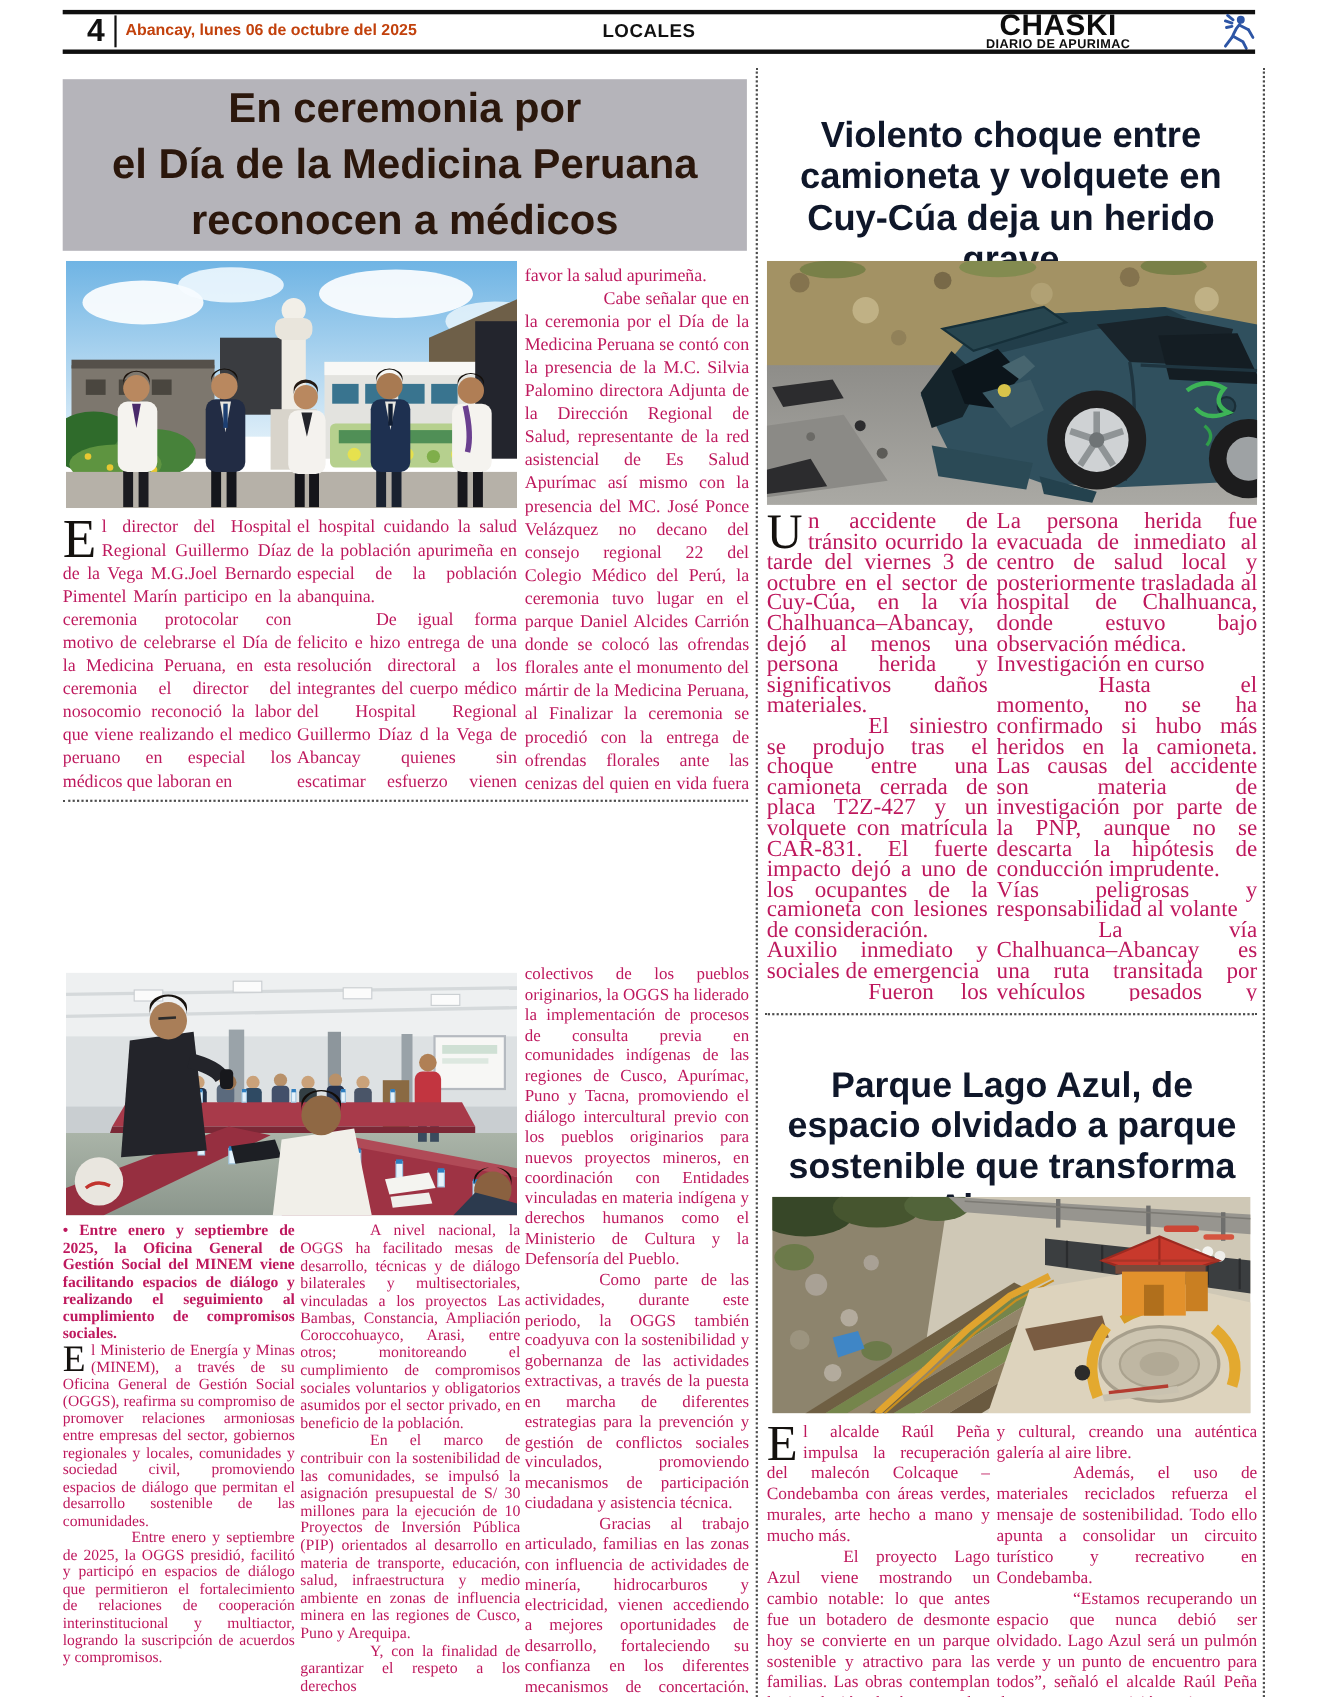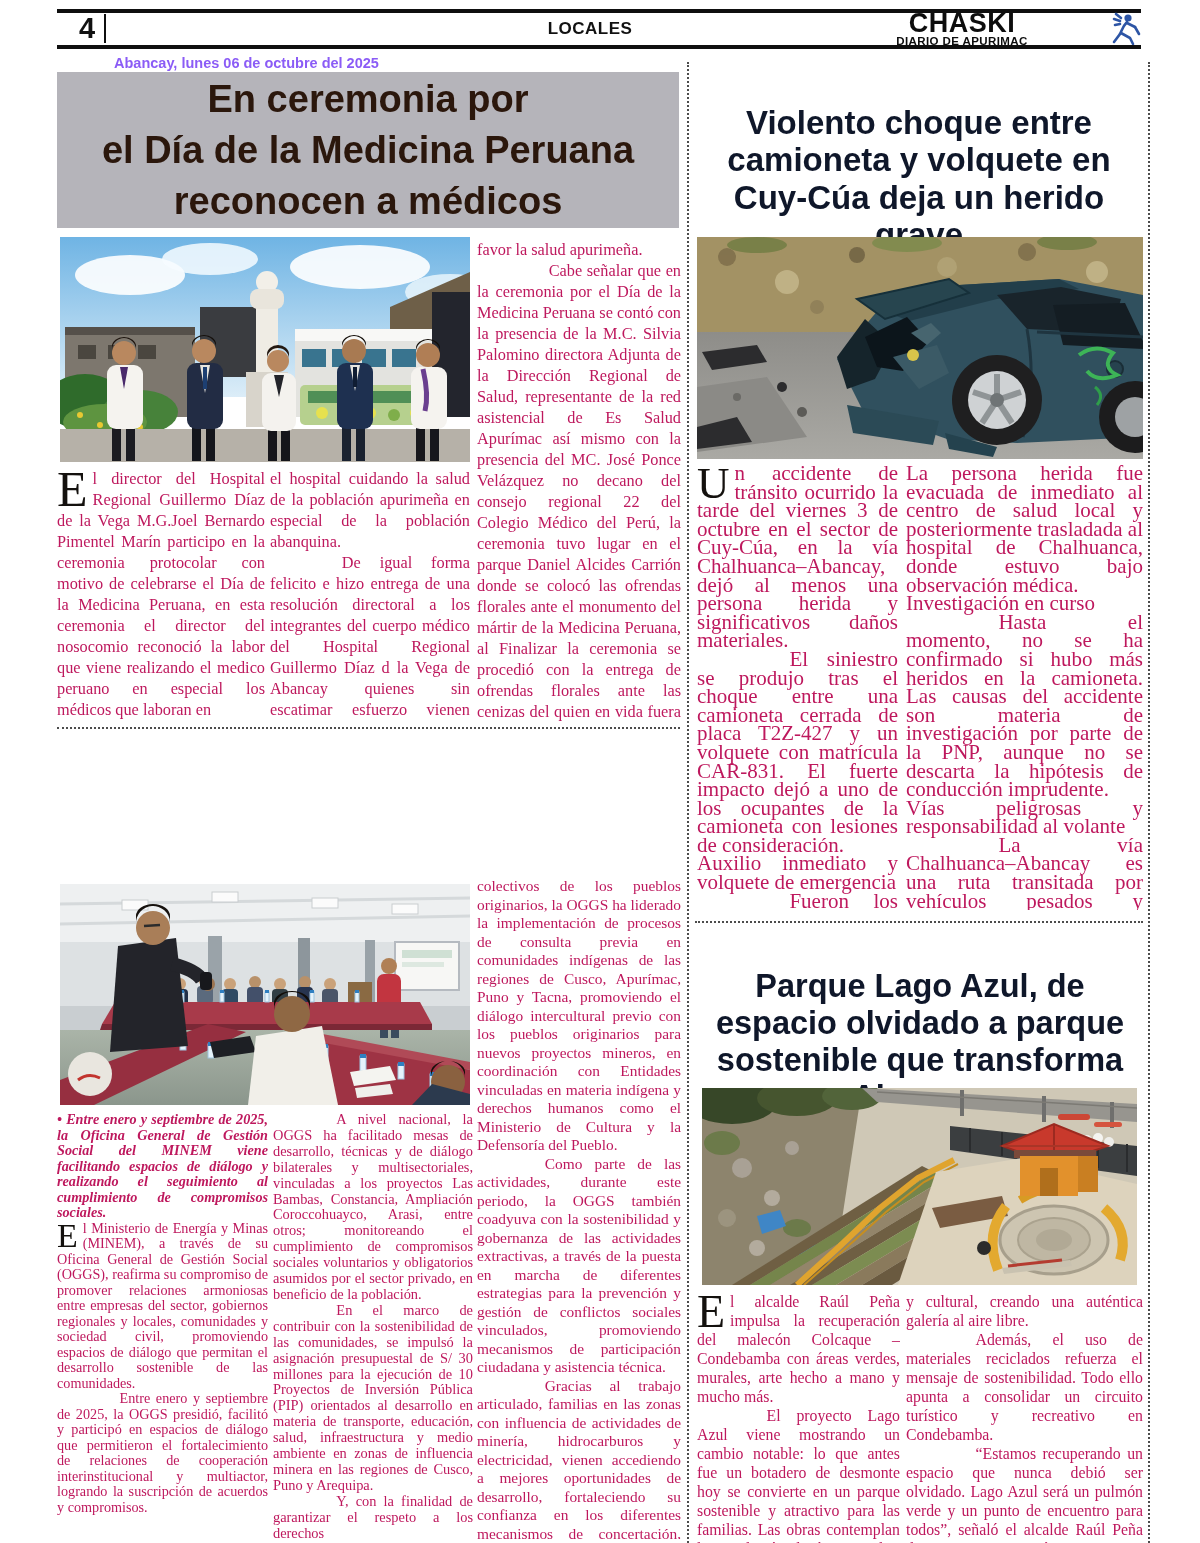--- a/index.html
+++ b/index.html
@@ -3,21 +3,21 @@
 <meta charset="utf-8">
 <style>
   html,body{margin:0;padding:0;background:#e8e8e8;}
   .page{position:relative;width:1200px;height:1543px;background:#ffffff;margin:0 auto;overflow:hidden;
         font-family:"Liberation Serif",serif;color:#151310;}
   .abs{position:absolute;}
 
   
   .rule{position:absolute;background:#0f0f0f;}
   .pagenum{position:absolute;font-family:"Liberation Sans",sans-serif;font-weight:700;font-size:29px;color:#111;}
-  .date{position:absolute;font-family:"Liberation Sans",sans-serif;font-weight:700;font-size:14.5px;color:#8b5cf6;margin-top:35px;}
+  .date{position:absolute;font-family:"Liberation Sans",sans-serif;font-weight:700;font-size:14.5px;color:#c2410c;}
   .section{position:absolute;font-family:"Liberation Sans",sans-serif;font-weight:700;font-size:17px;
            letter-spacing:.5px;color:#111;text-align:center;}
   .brand{position:absolute;text-align:center;font-family:Liberation Sans, sans-serif;color:#0d0d0d;}
   .brand .b1{font-size:27px;font-weight:700;letter-spacing:.5px;line-height:24px;}
   .brand .b2{font-size:11.5px;font-weight:700;letter-spacing:.4px;line-height:12px;}
 
   
   .hl{position:absolute;font-family:"Liberation Sans",sans-serif;font-weight:700;text-align:center;
       white-space:pre-line;color:#0f172a;}
   #hl1{left:57px;top:72px;width:622px;height:156px;background:#b5b4ba;color:#2b170c;
@@ -29,21 +29,21 @@
   
   .col{position:absolute;text-align:justify;color:#be185d;overflow:hidden;}
   .col p{margin:0;}
   .col p.ind{text-indent:4.4em;}
   .a1col{font-size:16.3px;line-height:21px;}
   .a2col{font-size:21px;line-height:18.6px;}
   .a3c1{font-size:14.2px;line-height:15.5px;}
   .a3c2{font-size:14.4px;line-height:15.9px;}
   .a3c3{font-size:15.4px;line-height:18.5px;}
   .a4col{font-size:15.8px;line-height:19px;}
-  .lead{font-weight:700;font-style:italic;margin:0 0 2px 0;}
+  .lead{font-weight:700;margin:0 0 2px 0;}
 
   .dropcap > p:first-child::first-letter{float:left;padding:1px 5px 0 0;font-weight:400;color:#14110e;}
   .dc-a1 > p:first-child::first-letter{font-size:50px;line-height:40px;}
   .dc-a2 > p:first-child::first-letter{font-size:45px;line-height:36px;}
   .dc-a3 > p:first-child::first-letter{font-size:34px;line-height:27px;}
   .dc-a4 > p:first-child::first-letter{font-size:46px;line-height:37px;}
 
   
   .hdiv{position:absolute;border-top:2px dotted #4c4c4c;height:0;}
   .vdiv{position:absolute;border-left:2px dotted #4c4c4c;width:0;}
@@ -263,21 +263,21 @@
       <circle cx="300" cy="163" r="7" fill="#6f7476"></circle>
       <circle cx="438" cy="180" r="36" fill="#1c1c1d"></circle>
         <circle cx="438" cy="180" r="20" fill="#9ea2a4"></circle>
       <polygon points="248,196 300,210 296,220 252,212" fill="#24424e"></polygon>
     </svg>
   </div>
 
   <div class="col a2col dropcap dc-a2" style="left:697px;top:464px;width:201px;height:446px;">
       <p>Un accidente de tránsito ocurrido la tarde del viernes 3 de octubre en el sector de Cuy-Cúa, en la vía Chalhuanca–Abancay, dejó al menos una persona herida y significativos daños materiales.</p>
       <p class="ind">El siniestro se produjo tras el choque entre una camioneta cerrada de placa T2Z-427 y un volquete con matrícula CAR-831. El fuerte impacto dejó a uno de los ocupantes de la camioneta con lesiones de consideración.</p>
-      <p>Auxilio inmediato y volquete de emergencia</p>
+      <p>Auxilio inmediato y sociales de emergencia</p>
       <p class="ind">Fueron los propios viajeros y vecinos de la zona quienes prestaron los primeros auxilios, mientras llegaban los bomberos, agentes de la Policía Nacional y personal de salud del centro médico de Santa Rosa.</p>
     </div>
   <div class="col a2col" style="left:906px;top:464px;width:237px;height:446px;">
       <p>La persona herida fue evacuada de inmediato al centro de salud local y posteriormente trasladada al hospital de Chalhuanca, donde estuvo bajo observación médica.</p>
       <p>Investigación en curso</p>
       <p class="ind">Hasta el momento, no se ha confirmado si hubo más heridos en la camioneta. Las causas del accidente son materia de investigación por parte de la PNP, aunque no se descarta la hipótesis de conducción imprudente.</p>
       <p>Vías peligrosas y responsabilidad al volante</p>
       <p class="ind">La vía Chalhuanca–Abancay es una ruta transitada por vehículos pesados y particulares, y suele presentar condiciones peligrosas por su geografía. Este nuevo accidente vuelve a encender las alarmas sobre la seguridad vial en la re-</p>
     </div>
 

